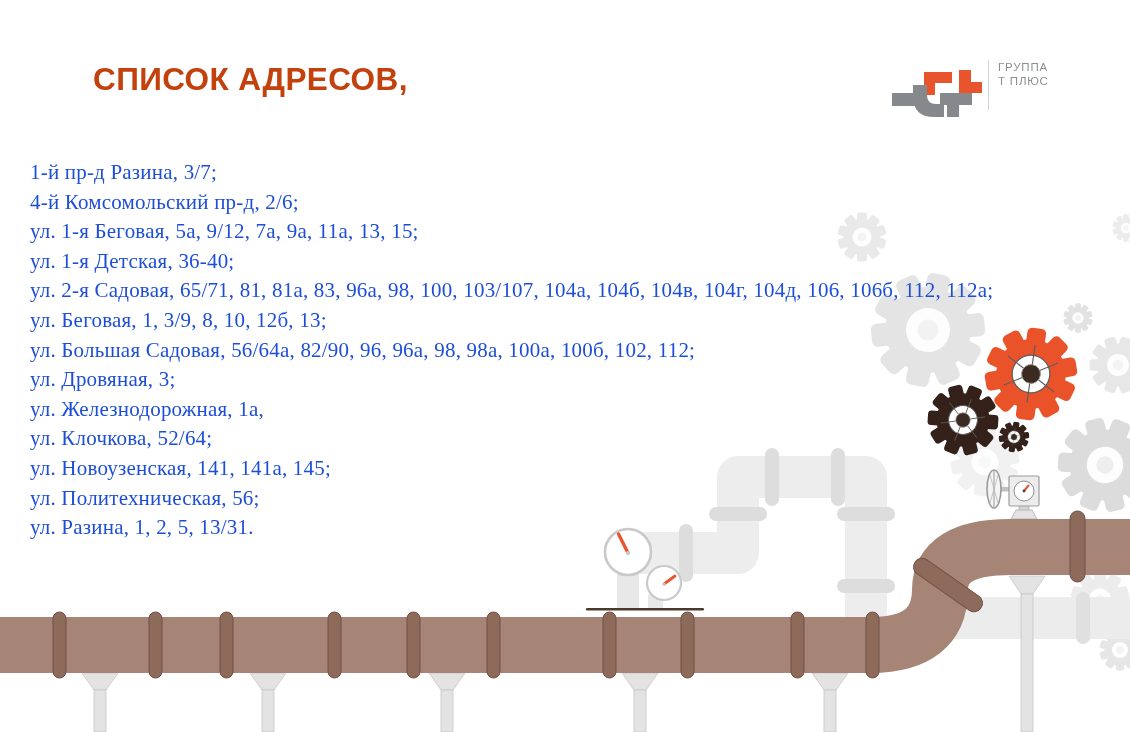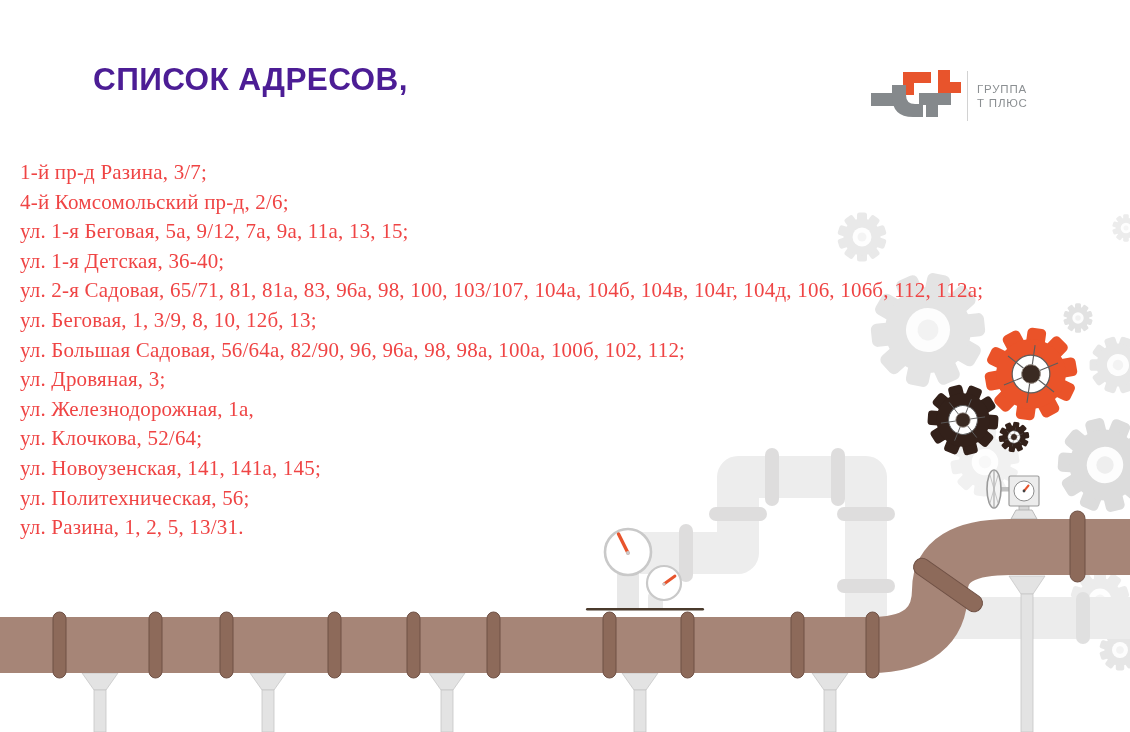--- a/index.html
+++ b/index.html
@@ -4,31 +4,31 @@
 <style>
   html,body{margin:0;padding:0;}
   body{
     width:1130px;height:732px;position:relative;overflow:hidden;
     background:#ffffff;font-family:"Liberation Sans",sans-serif;
   }
   .decor{position:absolute;left:0;top:0;width:1130px;height:732px;z-index:0;}
   .title{
     position:absolute;left:93px;top:62px;z-index:2;
     font-size:31.5px;line-height:35px;font-weight:bold;letter-spacing:.4px;
-    color:#4c1d95;white-space:nowrap;
+    color:#c2410c;white-space:nowrap;
   }
   .addresses{
-    position:absolute;left:20px;top:158px;z-index:2;
+    position:absolute;left:30px;top:158px;z-index:2;
     font-family:"Liberation Serif","DejaVu Serif",serif;
-    font-size:21px;line-height:29.6px;color:#ef4444;white-space:nowrap;
+    font-size:21px;line-height:29.6px;color:#1d4ed8;white-space:nowrap;
     letter-spacing:.2px;
   }
   .logo{
-    position:absolute;left:861px;top:60px;z-index:2;
-    display:flex;align-items:center;
+    position:absolute;left:882px;top:60px;z-index:2;
+    display:flex;align-items:flex-start;
   }
   .logo-divider{width:1px;height:50px;background:#d2d2d2;margin:0 9px 0 6px;}
   .logo-text{
     font-size:11.5px;line-height:14px;color:#8b8f92;letter-spacing:.8px;
     font-weight:normal;
   }
 </style>
 </head>
 <body>
 

